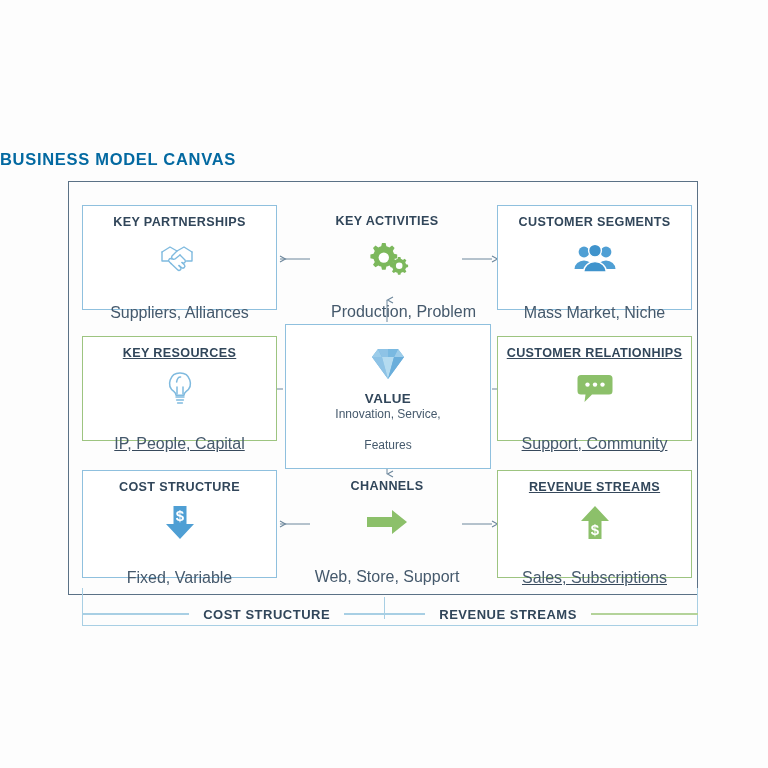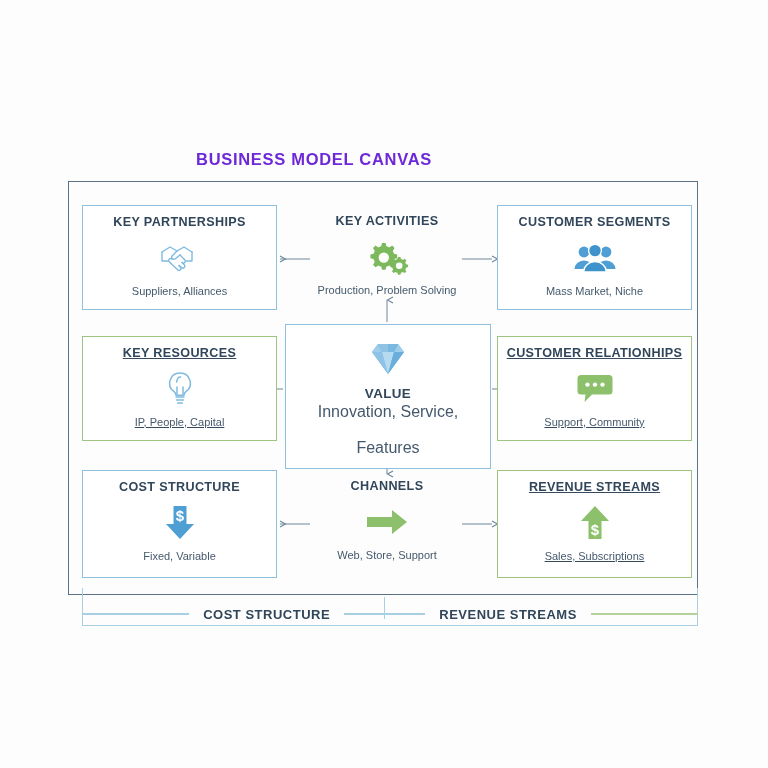--- a/index.html
+++ b/index.html
@@ -23,25 +23,25 @@
     height: 768px;
     background: #fdfdfd;
   }
 
   
   .canvas-title {
     position: absolute;
     left: 0;
     top: 150px;
     width: 628px;
-    text-align: center;
+    text-align: left;
     font-size: 16.5px;
     font-weight: bold;
     letter-spacing: 0.7px;
-    color: #6d28d9;
+    color: #0369a1;
   }
 
   
   .outer-frame {
     position: absolute;
     left: 68px;
     top: 181px;
     width: 630px;
     height: 414px;
     border: 1.2px solid #5b7186;
@@ -118,42 +118,42 @@
   }
   .cell-icon {
     flex: 0 0 auto;
     margin-top: 7px;
     height: 42px;
     display: flex;
     align-items: center;
     justify-content: center;
   }
   .cell-desc {
-    font-size: 11px;
+    font-size: 16px;
     color: #45596c;
-    text-align: center;
+    text-align: right;
     line-height: 1.22;
-    margin-top: 6px;
+    margin-top: 24px;
     padding: 0 6px;
   }
 
   
   .cell-value {
     justify-content: center;
     padding-top: 0;
   }
   .cell-value .cell-icon { margin-top: 0; margin-bottom: 4px; height: 46px; }
   .value-label {
     font-size: 13.4px;
     font-weight: bold;
     letter-spacing: 0.4px;
     color: #31465a;
   }
   .value-desc {
-    font-size: 16px;
+    font-size: 12px;
     color: #45596c;
     text-align: center;
     line-height: 1.25;
     margin-top: 1px;
   }
 
   
   .conn {
     position: absolute;
     overflow: visible;

